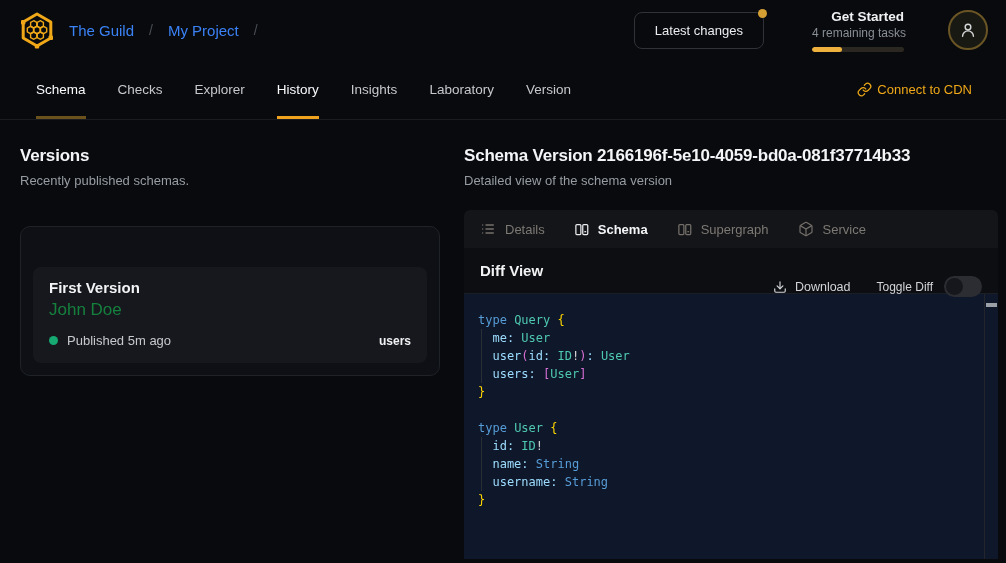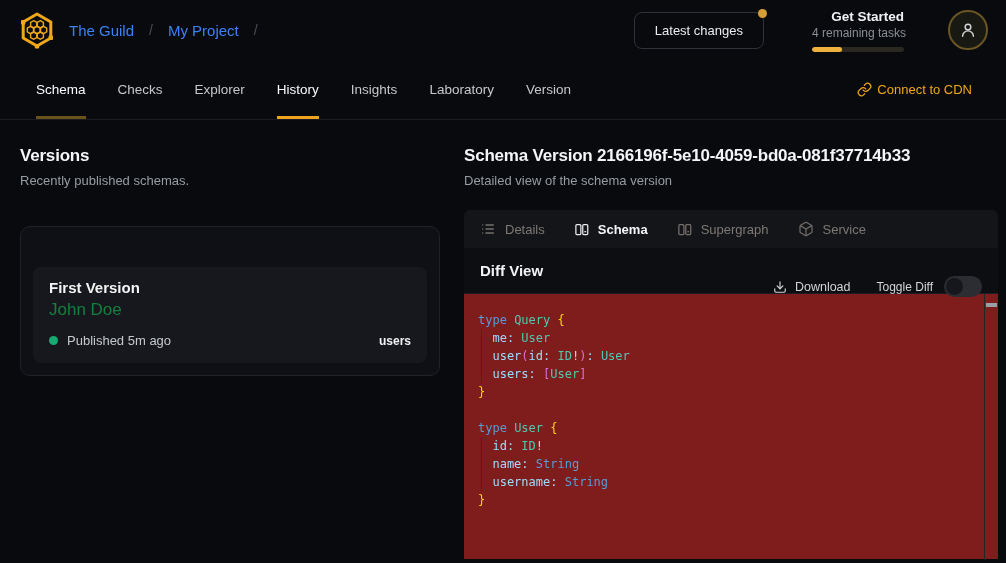--- a/index.html
+++ b/index.html
@@ -84,21 +84,21 @@
     background:#0c0e12; border-bottom:1px solid #1b1e24;
   }
   .diff-title { font-size:15px; font-weight:700; color:#f2f3f4; }
   .diff-actions { margin-left:auto; display:flex; align-items:center; gap:26px;margin-top:32px; }
   .dl-btn { display:flex; align-items:center; gap:8px; font-size:12.5px; color:#d2d4d7; cursor:pointer; }
   .toggle-wrap { display:flex; align-items:center; gap:11px; }
   .toggle-label { font-size:12px; color:#d2d4d7; }
   .switch { width:38px; height:21px; border-radius:11px; background:#2b2d32; position:relative; cursor:pointer; }
   .switch-knob { position:absolute; top:2px; left:2px; width:17px; height:17px; border-radius:50%; background:#15171c; }
   
-  .codearea { height:265px; background:#7f1d1d; display:flex; overflow:hidden; }
+  .codearea { height:265px; background:#0f172a; display:flex; overflow:hidden; }
   .code-content {
     flex:1; padding:17px 0 0 14px; font-family:"DejaVu Sans Mono", monospace;
     font-size:12px; line-height:18px; overflow:hidden;
   }
   .code-line { white-space:pre; height:18px; }
   .tok-pl  { color:#d4d4d4; }
   .tok-pn  { color:#d4d4d4; }
   .tok-kw  { color:#569cd6; }
   .tok-bt  { color:#569cd6; }
   .tok-tn  { color:#4ec9b0; }

